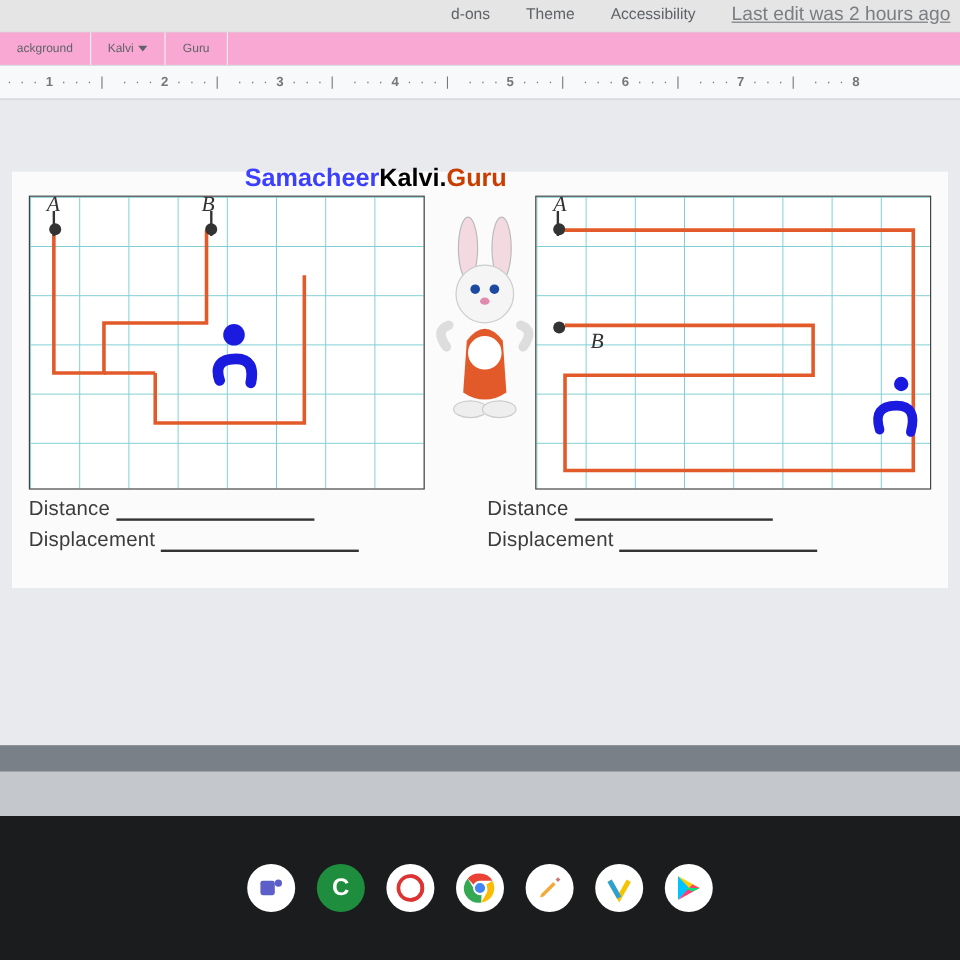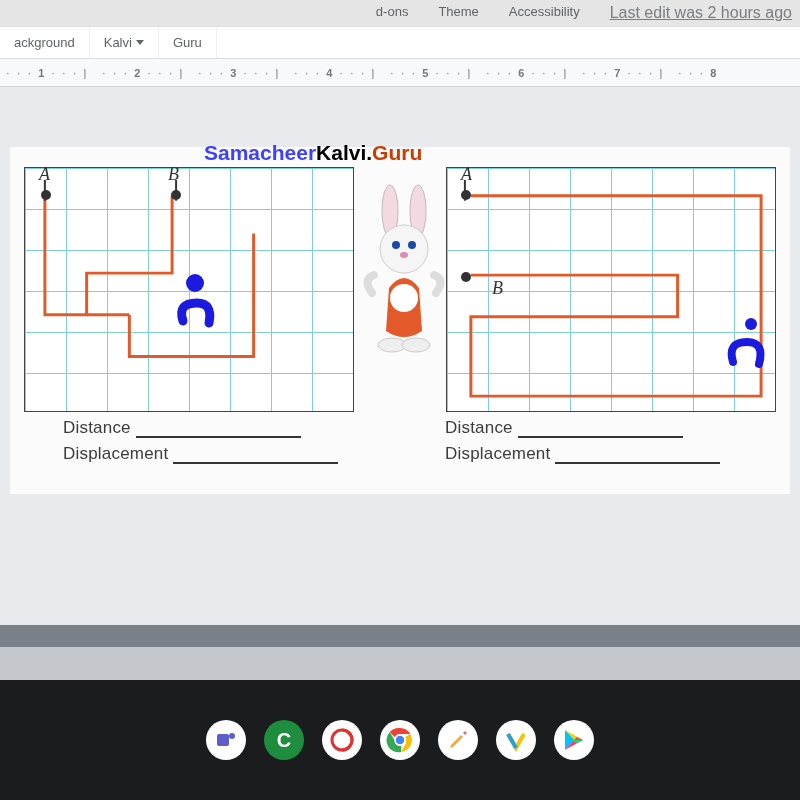--- a/index.html
+++ b/index.html
@@ -17,23 +17,23 @@
   display: flex;
   gap: 30px;
   font-size: 13px;
   color: #5f6368;
   border-bottom: 1px solid #e0e0e0;
   justify-content: flex-end;
 }
 .top-menu span { cursor: pointer; }
 .top-menu .edit-info { text-decoration: underline; color: #7a7e82; font-size: 16px; }
 .toolbar {
-  background: #ffffff;
-  display: flex;
-  font-size: 13px;
+  background: #f9a8d4;
+  display: flex;
+  font-size: 10px;
   color: #5f6368;
   border-bottom: 1px solid #dadce0;
 }
 .toolbar .tb-btn {
   padding: 8px 14px;
   cursor: pointer;
   border-right: 1px solid #eee;
   display: flex;
   align-items: center;
   gap: 4px;
@@ -100,21 +100,20 @@
 .ink-cursor1 {
   position: absolute; top: 105px; left: 148px;
 }
 .ink-cursor2 {
   position: absolute; top: 148px; left: 278px;
 }
 .inkc { display: block; }
 .txtline {
   font-size: 17px; color: #3c3c3c; margin-top: 6px;
   letter-spacing: .2px;
-  margin-left: 39px;
 }
 .blank {
   display: inline-block; border-bottom: 2px solid #333; width: 165px; vertical-align: bottom;
 }
 .title-sam {
   position: absolute; top: -6px; left: 194px; font-size: 21px; font-weight: bold;
 }
 .title-sam .s1 { color: #3d40ff; }
 .title-sam .s2 { color: #000; }
 .title-sam .s3 { color: #c93d00; }

